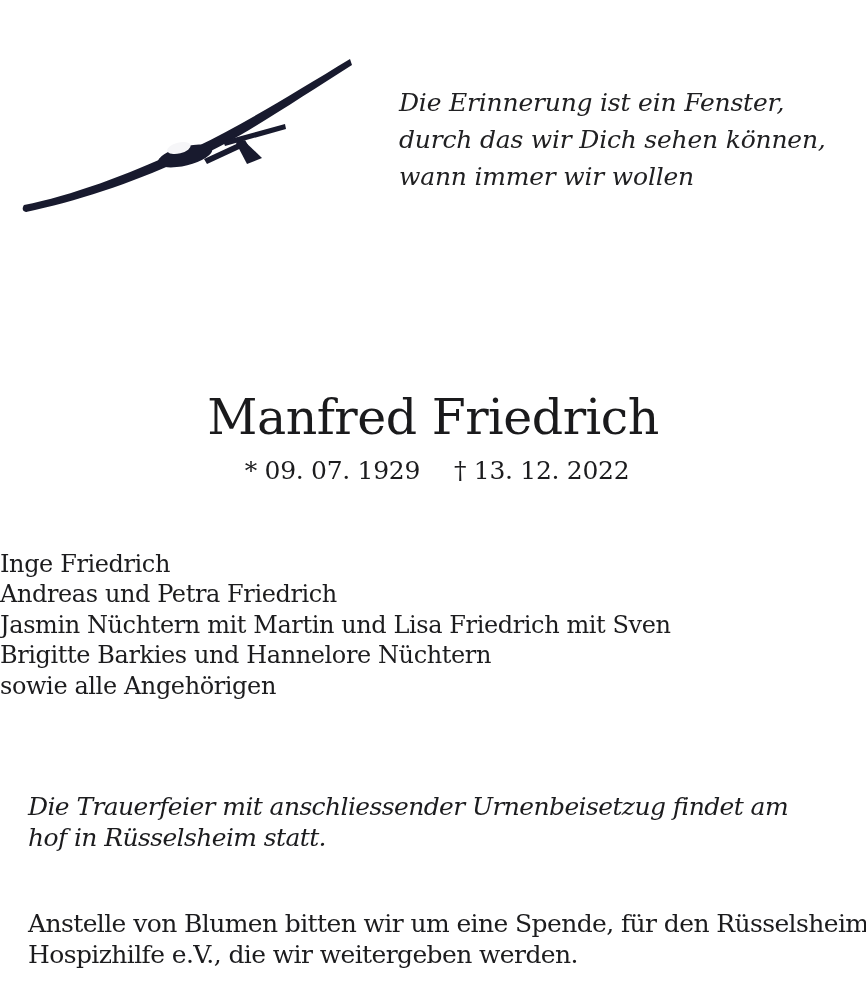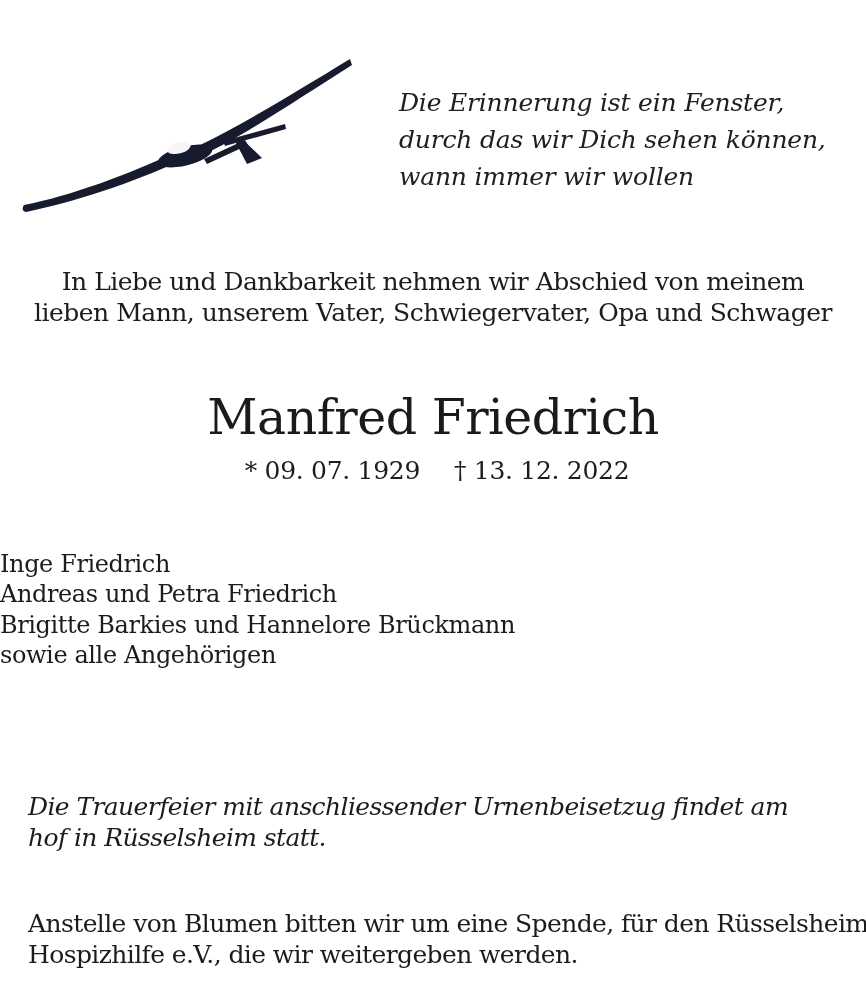--- a/index.html
+++ b/index.html
@@ -131,35 +131,32 @@
 
     <ellipse cx="157" cy="93" rx="12" ry="5.5" transform="rotate(-14 157 93)" fill="#f6f6f8"></ellipse>
   </svg>
 
   <div class="quote">
     <div class="line">Die Erinnerung ist ein Fenster,</div>
     <div class="line">durch das wir Dich sehen können,</div>
     <div class="line">wann immer wir wollen</div>
   </div>
 
-  <div class="intro">
-    <div class="line">In Liebe und Dankbarkeit nehmen wir Abschied von meinem</div>
-    <div class="line">lieben Mann, unserem Vater, Schwiegervater, Opa und Schwager</div>
-  </div>
 
   <h1 class="deceased-name">Manfred Friedrich</h1>
 
   <div class="dates">
     <span class="birth">* 09. 07. 1929</span><span class="death">† 13. 12. 2022</span>
   </div>
 
   <div class="family">
     <div class="line">Inge Friedrich</div>
     <div class="line">Andreas und Petra Friedrich</div>
-    <div class="line">Brigitte Barkies und Hannelore Brückmann</div>
+    <div class="line">Jasmin Nüchtern mit Martin und Lisa Friedrich mit Sven</div>
+    <div class="line">Brigitte Barkies und Hannelore Nüchtern</div>
     <div class="line">sowie alle Angehörigen</div>
   </div>
 
   <div class="funeral">
     <div class="line">Die Trauerfeier mit anschliessender Urnenbeisetzug findet am</div>
     <div class="line">hof in Rüsselsheim statt.</div>
   </div>
 
   <div class="donation">
     <div class="line">Anstelle von Blumen bitten wir um eine Spende, für den Rüsselsheimer</div>

